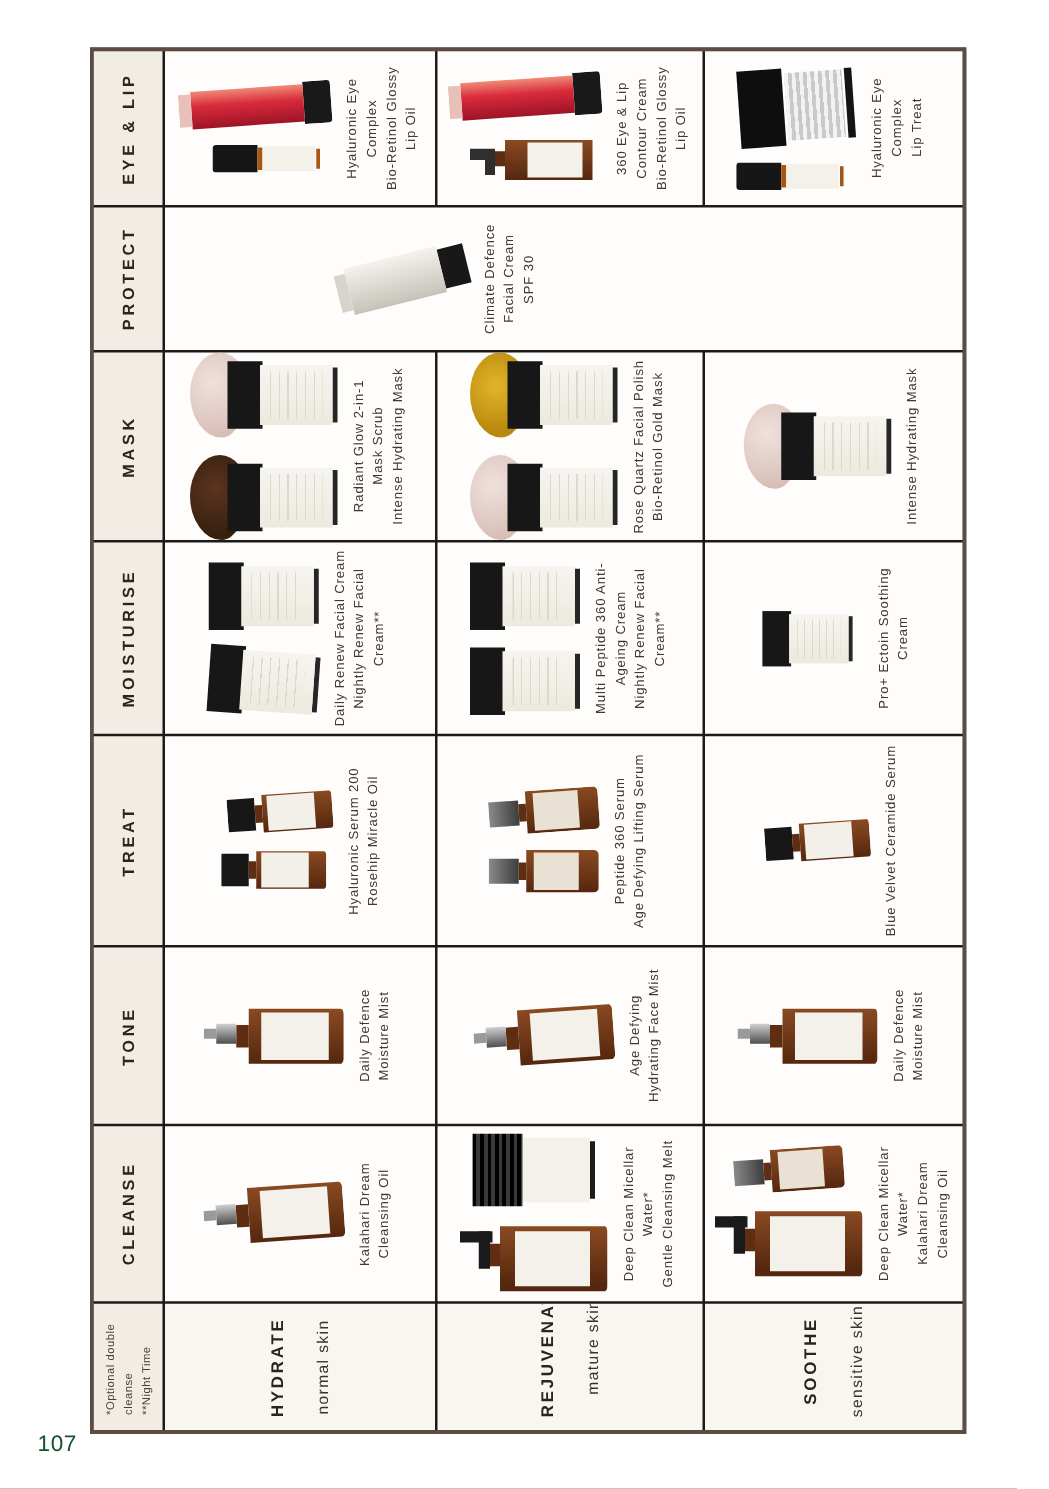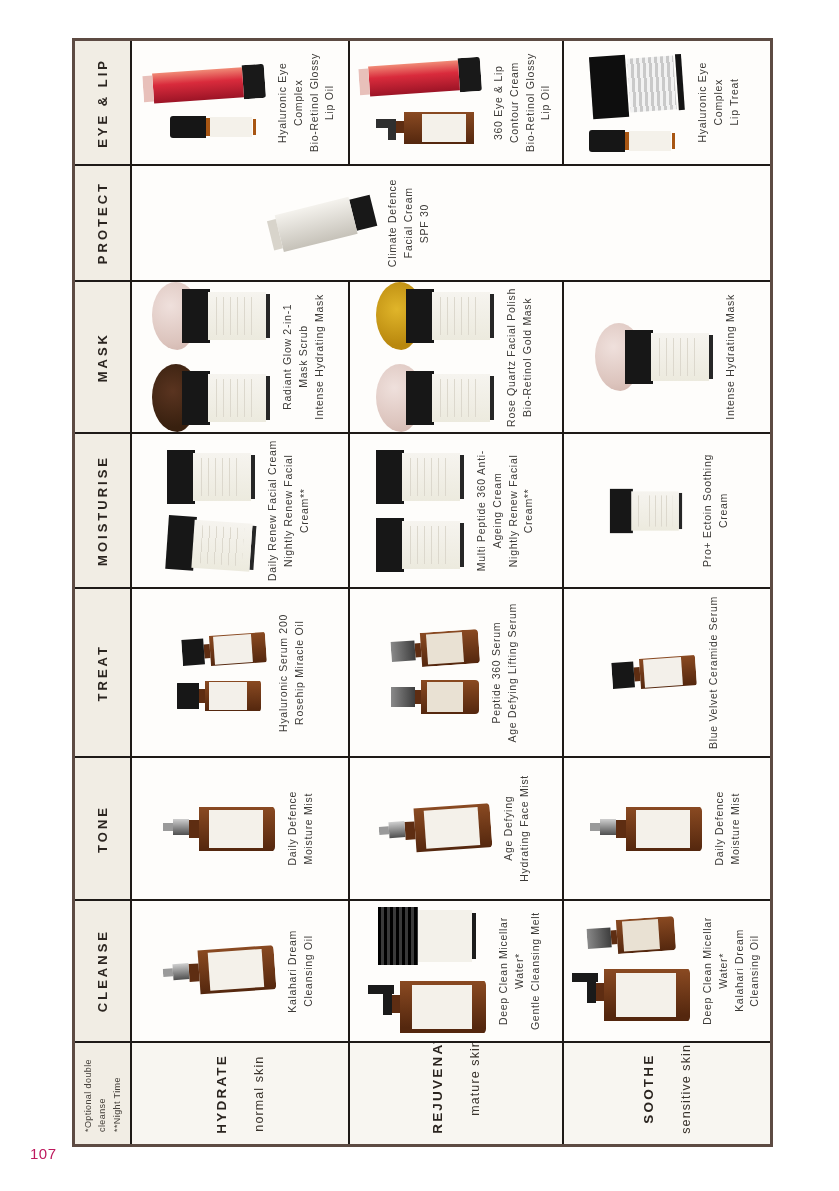--- a/index.html
+++ b/index.html
@@ -109,21 +109,21 @@
 
   .p-swatch{width:46px;height:68px;border-radius:52% 48% 45% 55%/48% 42% 58% 52%;}
   .p-swatch.pink{background:radial-gradient(circle at 40% 35%,#efe0dc,#dcc4bd 70%,#cfb3ab);}
   .p-swatch.brown{background:radial-gradient(circle at 45% 40%,#5a3420,#38200f 75%);}
   .p-swatch.gold{background:radial-gradient(circle at 45% 40%,#e0b52a,#b9880e 75%);}
 
   .tl-a{transform:rotate(-4deg);} .tl-b{transform:rotate(4deg);} .tl-c{transform:rotate(-14deg);}
   .sm{transform:scale(.82);}
   .ml10{margin-left:10px;} .ml18{margin-left:18px;} .mlm12{margin-left:-12px;}
 
-  .page-number{position:absolute;left:30px;top:1145px;font-size:15px;letter-spacing:.5px;color:#be185d;}
+  .page-number{position:absolute;left:30px;top:1145px;font-size:18px;letter-spacing:.5px;color:#14532d;}
 </style>
 </head>
 <body>
 
 <div class="routine-table">
 
   <div class="hcell">
     <div class="vtext cat-header">EYE &amp; LIP</div>
   </div>
   <div class="cell">

